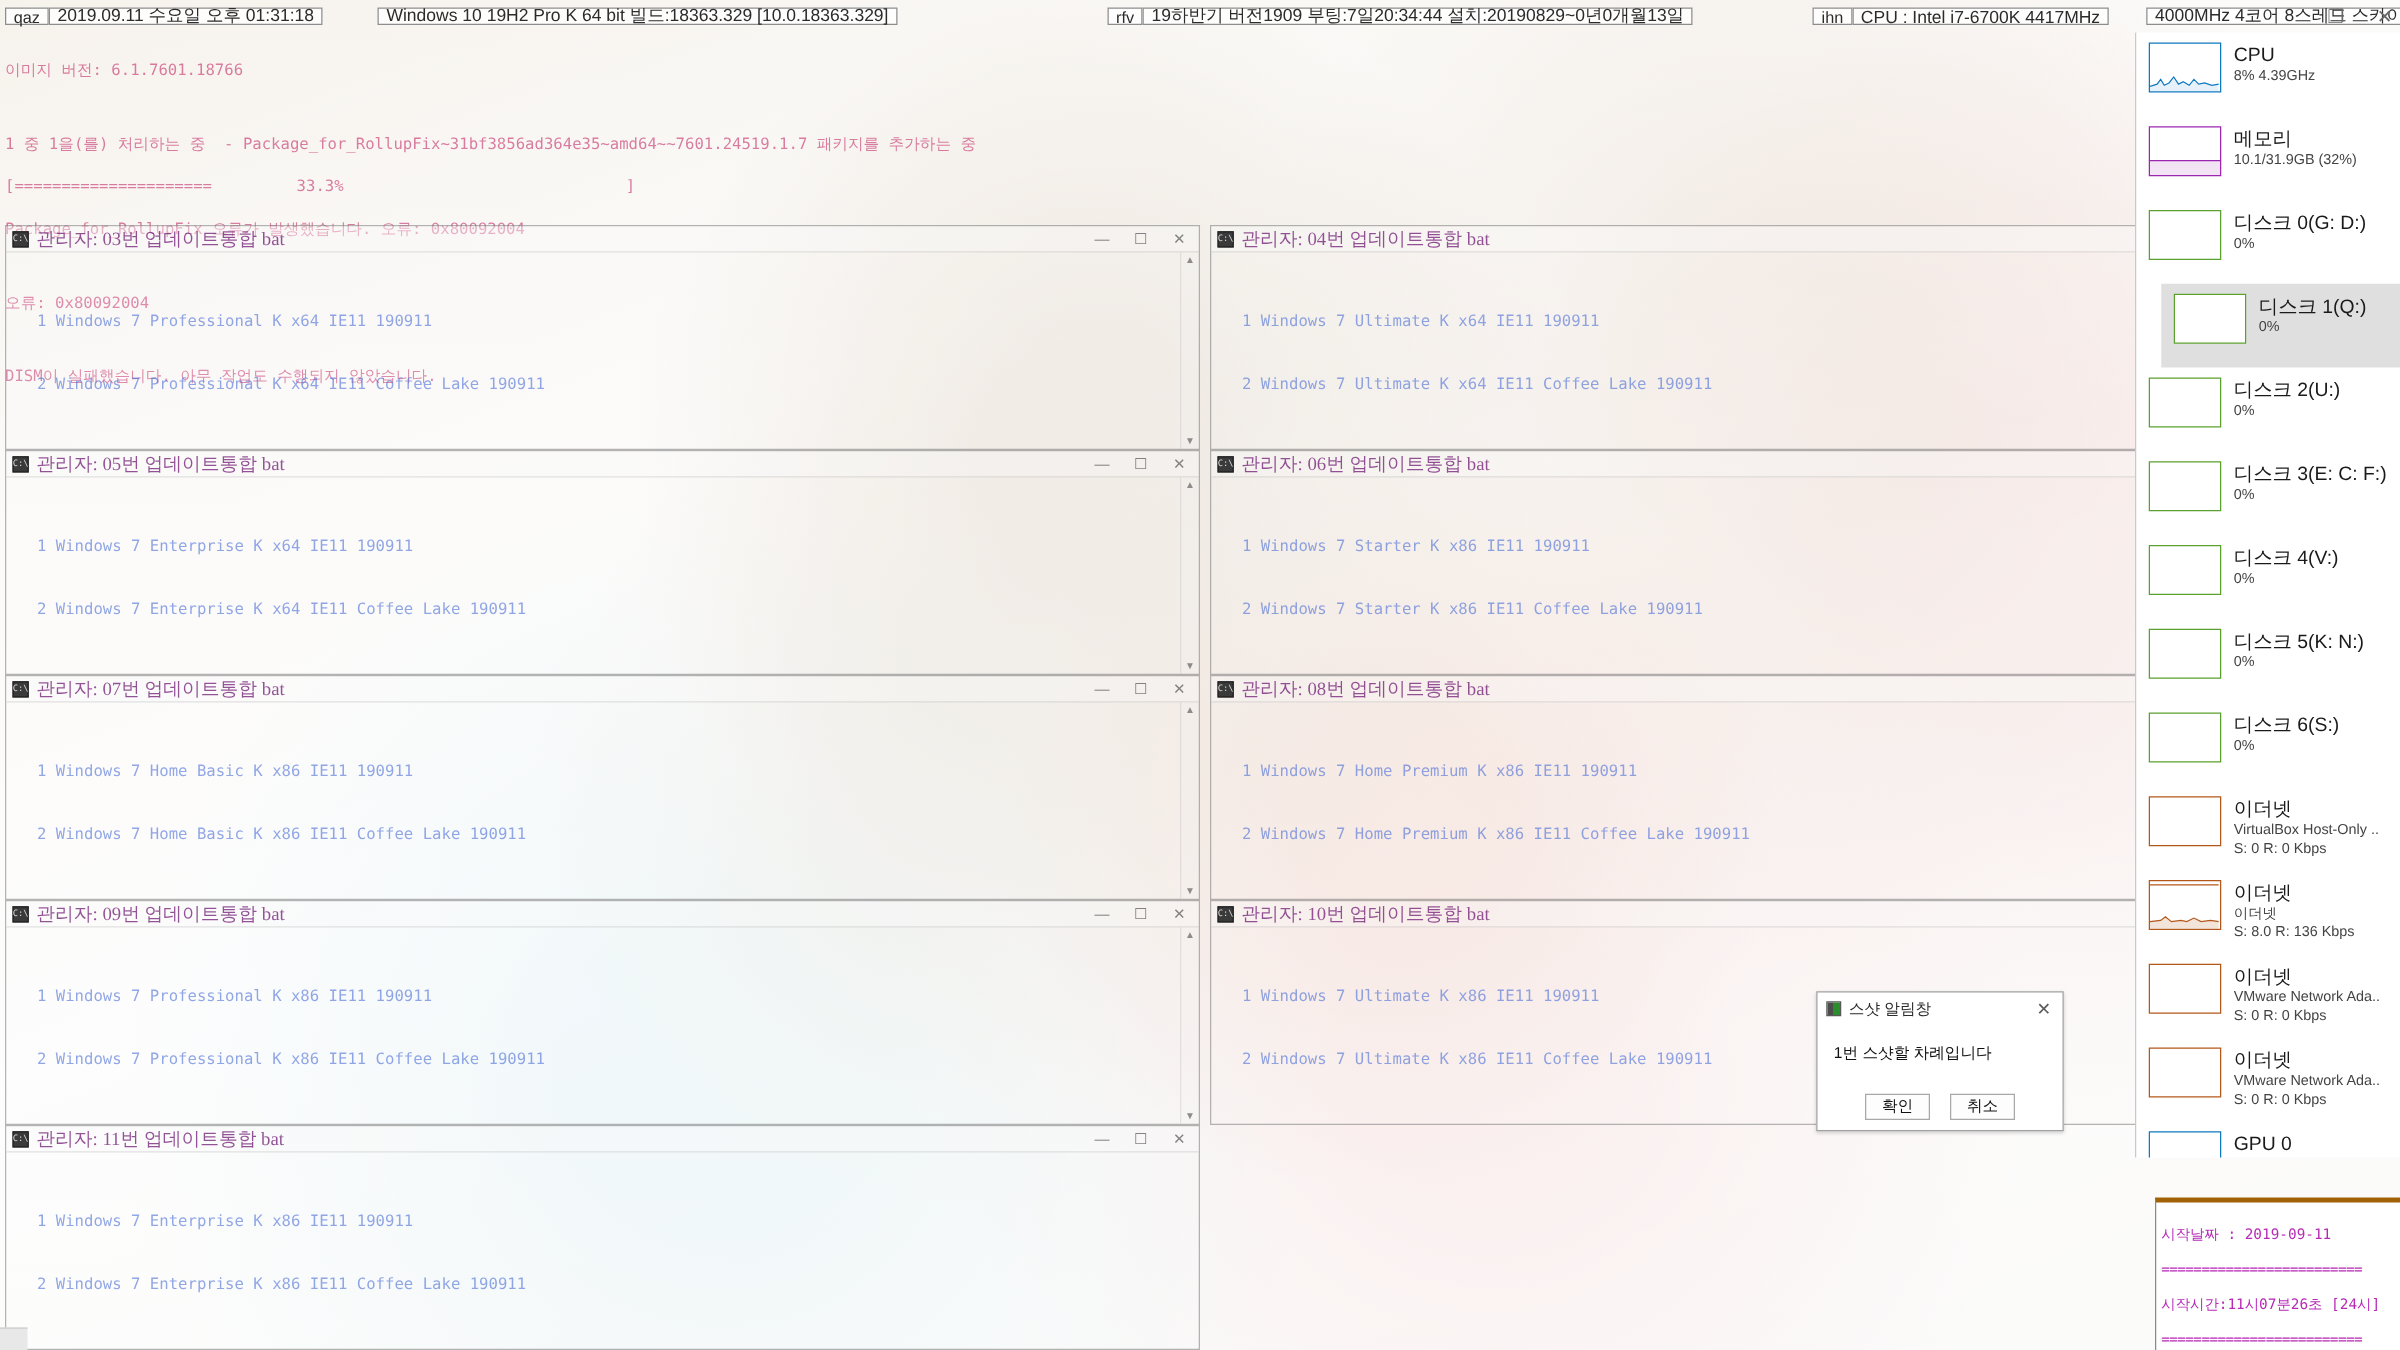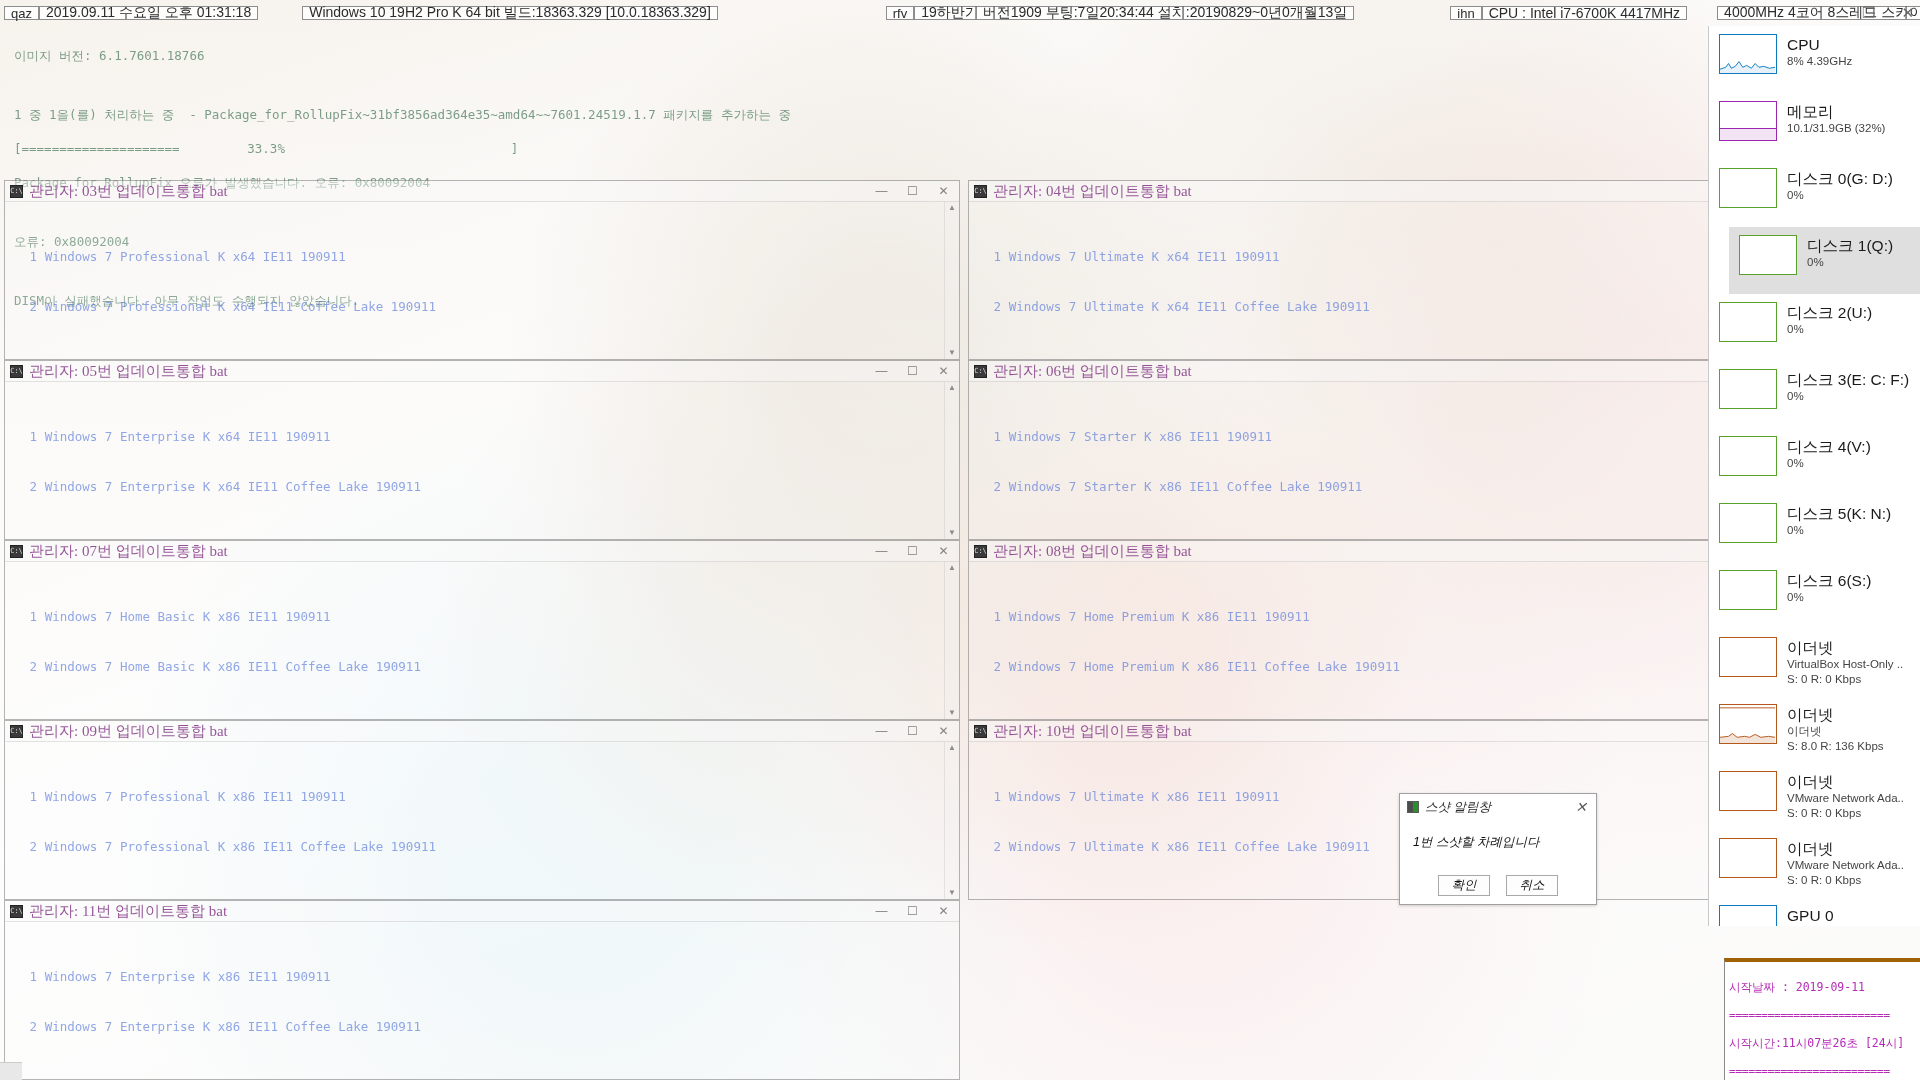--- a/index.html
+++ b/index.html
@@ -46,25 +46,24 @@
   
   #topright-ctl{
     position:absolute; right:6px; top:0px; height:26px;
     display:flex; align-items:center; gap:26px; color:#6a6a6a; font-size:15px;
     z-index:41;
   }
 
   
   #dism{
     position:absolute; left:4px; top:30px; width:1000px;
-    color:#14532d; opacity:.55;
+    color:#be185d; opacity:.55;
     font-family:"DejaVu Sans Mono", monospace; font-size:12.5px; line-height:17px;
     white-space:pre;
     z-index:12;
-    margin-left:10px;
   }
   #dism .sp{ display:block; height:8px; }
 
   
   .cwin{
     position:absolute;
     border:1px solid rgba(120,120,120,0.55);
     background:rgba(255,255,255,0.12);
     z-index:14;
     overflow:hidden;
@@ -120,25 +119,24 @@
     width:58px; height:40px; background:#fff; flex:0 0 auto; position:relative; overflow:hidden;
   }
   .tm-txt{ flex:1 1 auto; min-width:0; padding-top:1px; }
   .tm-t1{ font-size:15.5px; color:#1a1a1a; line-height:19px; white-space:nowrap; }
   .tm-t2{ font-size:11.5px; color:#444; line-height:15px; white-space:nowrap; overflow:hidden; }
   .tm-t3{ font-size:11.5px; color:#444; line-height:15px; white-space:nowrap; }
   .spark{ position:absolute; left:0; right:0; bottom:0; height:100%; }
 
   
   #dlg{
-    position:absolute; left:1399px; top:793px; width:198px; height:112px;
+    position:absolute; left:1453px; top:793px; width:198px; height:112px;
     background:#fff; border:1px solid #a0a0a0;
     box-shadow:0 1px 3px rgba(0,0,0,.18);
     z-index:50;
-    font-style:italic;
   }
   #dlg .d-title{ height:26px; display:flex; align-items:center; padding:0 4px 0 7px; gap:6px; }
   #dlg .d-ico{ width:12px; height:12px; background:linear-gradient(90deg,#4c4c4c 0 46%, #2a8f2a 46% 100%); border:1px solid #5a5a5a; }
   #dlg .d-name{ font-size:12.5px; color:#2b2b2b; }
   #dlg .d-x{ margin-left:auto; font-size:14px; color:#5a5a5a; width:22px; text-align:center; }
   #dlg .d-msg{ font-size:12.5px; color:#111; padding:14px 0 0 13px; }
   #dlg .d-btns{ position:absolute; left:0; right:0; bottom:8px; display:flex; justify-content:center; gap:16px; }
   #dlg .d-btn{
     width:52px; height:21px; border:1px solid #a8a8a8; background:#fdfdfd;
     font-size:12.5px; color:#111; display:flex; align-items:center; justify-content:center;

